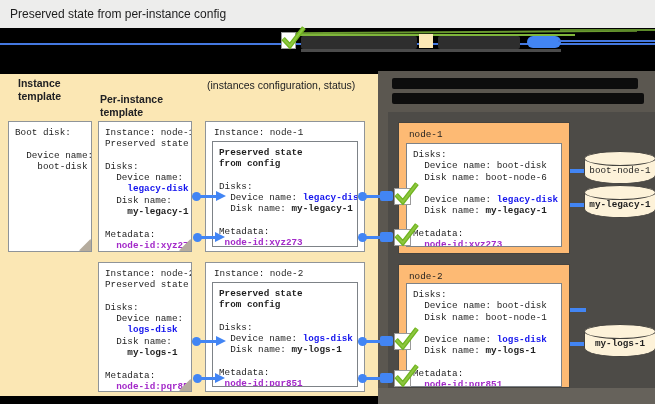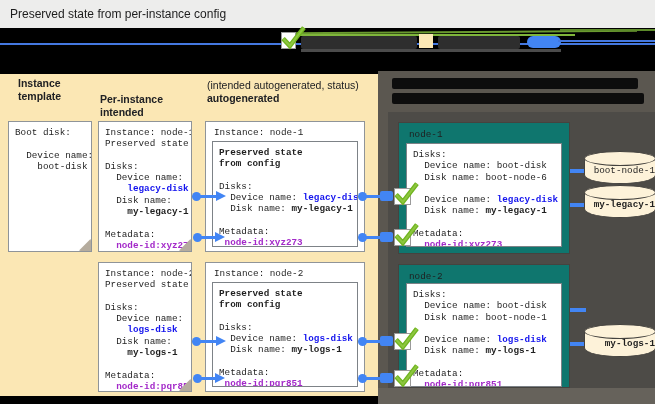--- a/index.html
+++ b/index.html
@@ -46,21 +46,21 @@
   .bold   { font-weight:bold; }
 
   .obox {
     position:absolute; background:#ffffff; border:1px solid #8F9499; box-sizing:border-box;
     font-family:"Liberation Mono", monospace; font-size:9.3px; color:#1f1f1f;
   }
   .obox .btitle { position:absolute; left:8px; top:5px; white-space:pre; }
   .ibox { border:1px solid #7d8287; }
 
   .vmbox {
-    position:absolute; background:#0f766e; border:1px solid #45433F; box-sizing:border-box;
+    position:absolute; background:#fdba74; border:1px solid #45433F; box-sizing:border-box;
     font-family:"Liberation Mono", monospace; font-size:9.3px; color:#1f1f1f;
   }
   .vmbox .btitle { position:absolute; left:10px; top:6px; white-space:pre; }
 
   
   .fold-cover { position:absolute; right:-1px; bottom:-1px; width:0; height:0;
     border-style:solid; border-width:0 0 13px 13px;
     border-color:transparent transparent #FBE7B4 transparent; }
   .fold-flap { position:absolute; right:-4px; bottom:-4px; width:16px; height:16px;
     background:#B5AC9E; clip-path:polygon(0 72%, 72% 0, 100% 100%); }
@@ -75,21 +75,21 @@
   .checkbox { position:absolute; width:17px; height:17px; background:#fff;
     border:1px solid #9a9a9a; box-sizing:border-box; }
   .checkbox svg { position:absolute; left:-1px; top:-8px; width:25px; height:25px; overflow:visible; }
 
   
   .cyl { position:absolute; width:72px; height:26px; background:#FDF2D9;
     border:1px solid #44423E; border-top:none; box-sizing:border-box;
     border-radius:0 0 36px 36px / 0 0 9px 9px; }
   .cyl::before { content:''; position:absolute; left:-1px; right:-1px; top:-7px; height:13px;
     background:#FDF2D9; border:1px solid #44423E; border-radius:50%; }
-  .cyl .lbl { position:relative; z-index:2; text-align:right; margin-top:7px;
+  .cyl .lbl { position:relative; z-index:2; text-align:center; margin-top:7px;
     font-family:"Liberation Mono", monospace; font-size:9.3px; color:#1f1f1f; }
   .cyl .lbl.bold { font-weight:bold; }
 </style>
 </head>
 <body>
 
 <div id="stage">
 
   <div class="abs" id="titlebar">
     <div class="t">Preserved state from per-instance config</div>
@@ -120,25 +120,24 @@
   <div class="abs" id="darkinner"></div>
   <div class="abs" id="darkstrip"></div>
 
   <div class="hsmear" style="left:392px; top:78px; width:246px; height:11px;"></div>
   <div class="hsmear" style="left:392px; top:93px; width:252px; height:11px;"></div>
 
   <div class="colhead" style="left:10px; top:77px; width:80px;margin-left:8px;">
     <span>Instance template</span>
   </div>
   <div class="colhead" style="left:100px; top:93px; width:80px;">
-    <span>Per-instance intended</span>
+    <span>Per-instance template</span>
   </div>
   <div class="colhead" style="left:207px; top:79px; width:172px;">
-    <div class="norm">(intended autogenerated, status)</div>
-    <div>autogenerated</div>
+    <div class="norm">(instances configuration, status)</div>
   </div>
 
   <div class="codebox" style="left:8px; top:121px; width:84px; height:131px;">
     <div class="fold-cover"></div>
     <div class="fold-flap"></div>
   <div class="code-line"><span>Boot disk:</span></div>
       <div class="code-line">&nbsp;</div>
       <div class="code-line"><span>  Device name:</span></div>
       <div class="code-line"><span>    boot-disk</span></div>
     </div>

